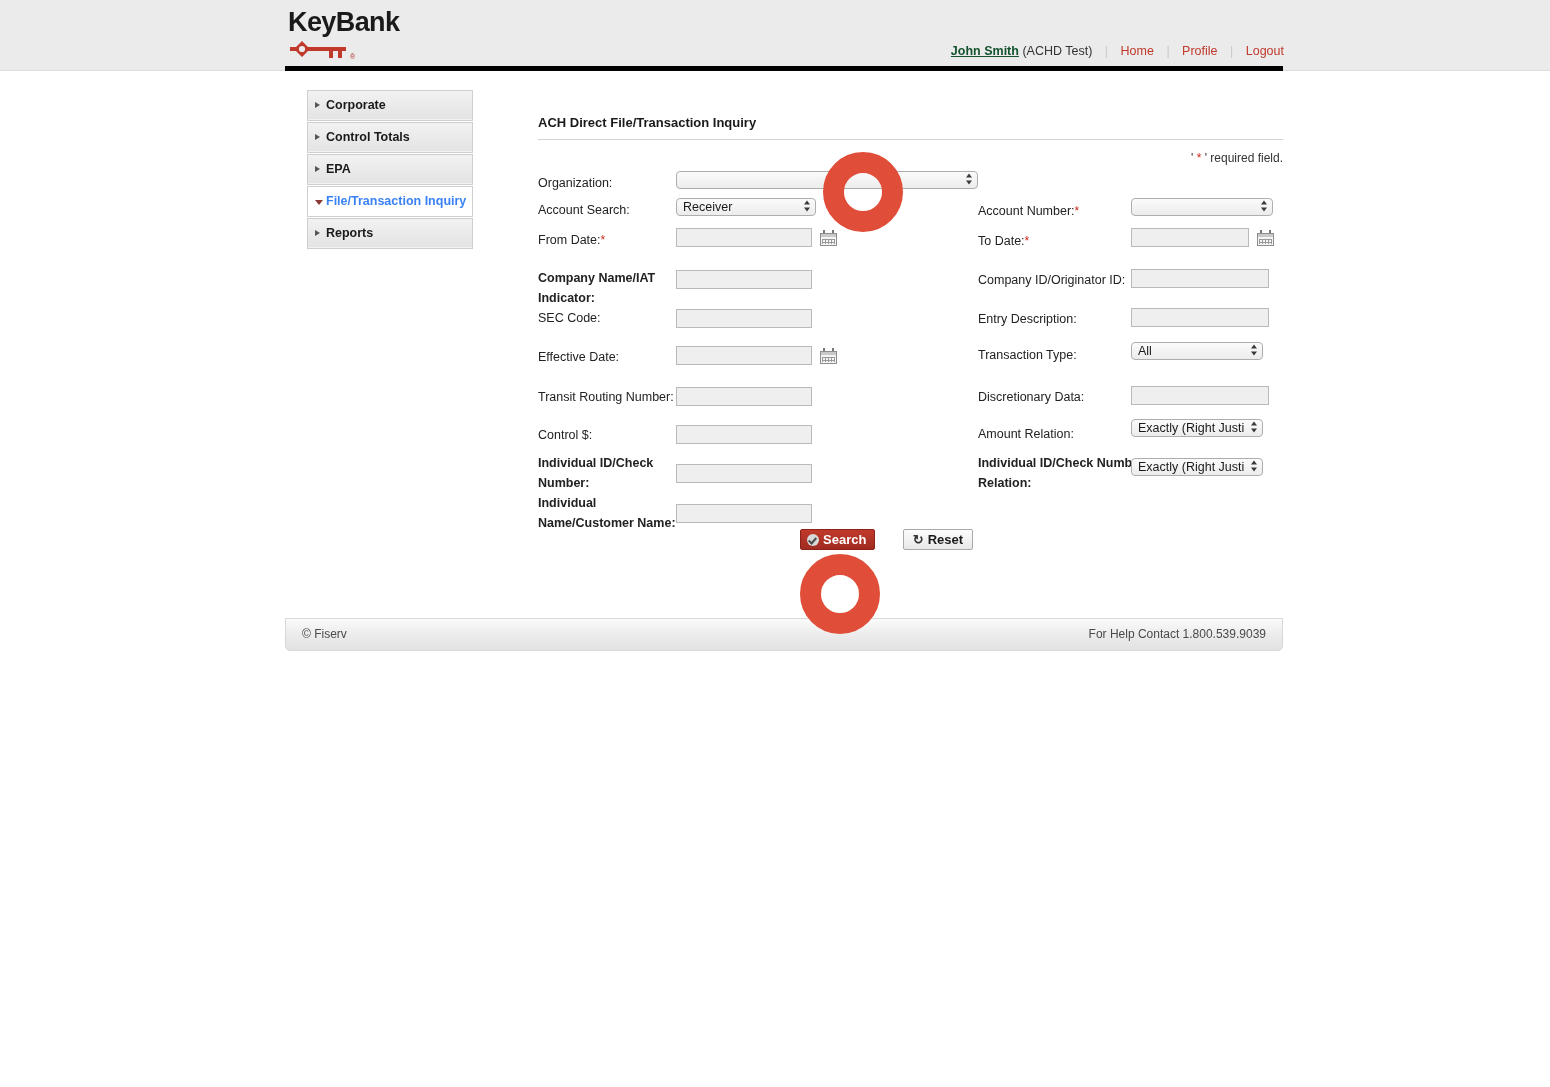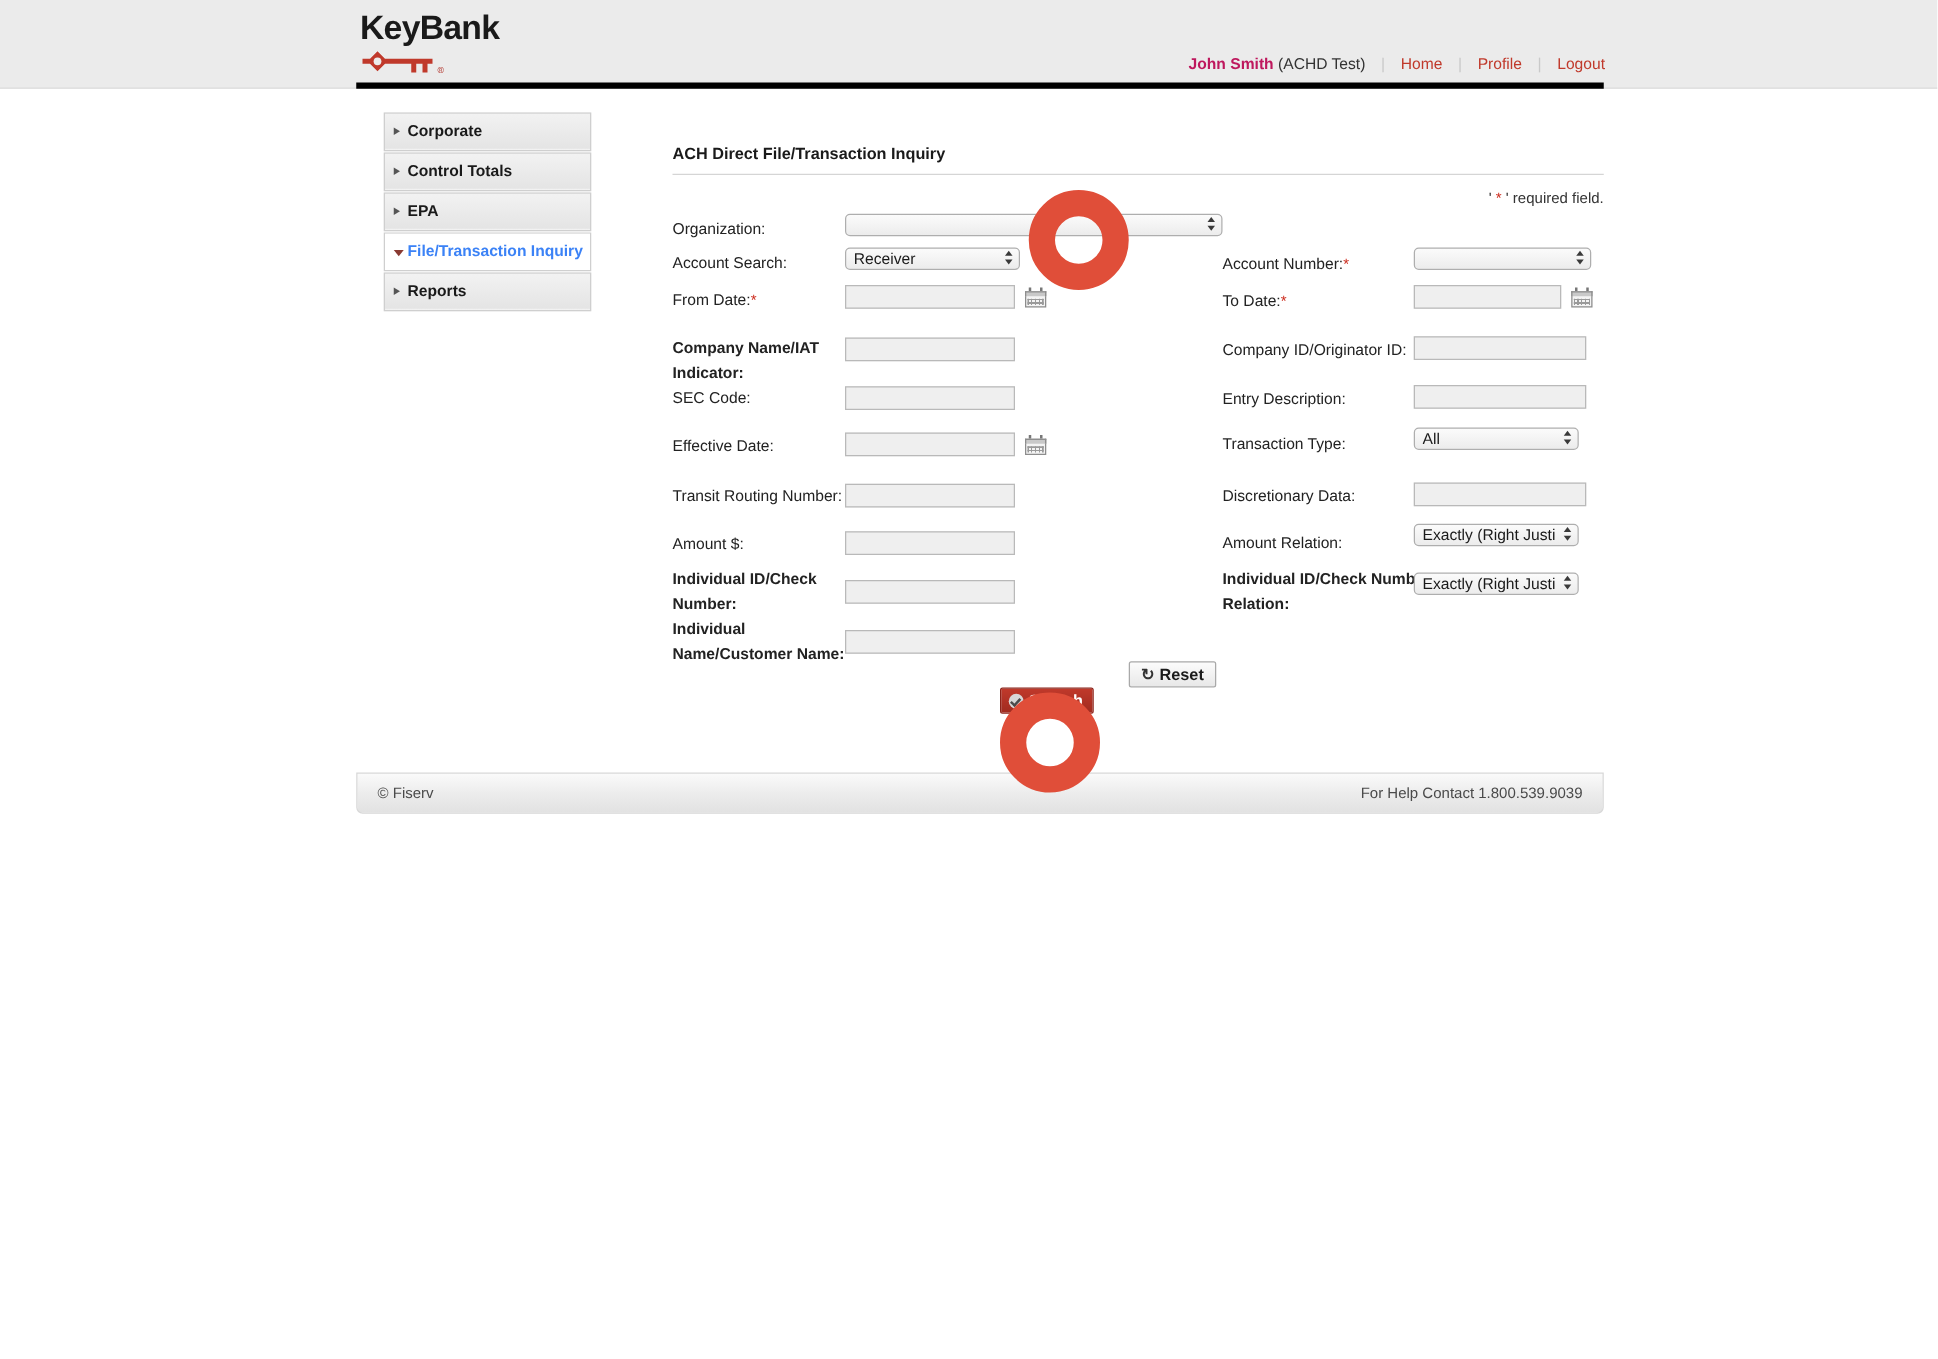--- a/index.html
+++ b/index.html
@@ -58,21 +58,21 @@
     height: 5px;
     background: #000000;
   }
   .header-nav {
     position: absolute;
     right: 266px; top: 44px;
     font-size: 12.5px;
     white-space: nowrap;
     color: #333;
   }
-  .header-nav .username { font-weight: bold; color: #be185d; }
+  .header-nav .username { font-weight: bold; color: #14532d; text-decoration: underline; }
   .header-nav .usercontext { color: #333; }
   .header-nav .sep {
     display: inline-block;
     color: #c9c9c9;
     margin: 0 9px;
   }
   .header-nav a {
     color: #c0392b;
     text-decoration: none;
   }
@@ -274,21 +274,20 @@
     padding: 0 8px 0 6px;
     box-sizing: border-box;
     border-radius: 2px;
     vertical-align: top;
     white-space: nowrap;
   }
   .btn-search {
     background: linear-gradient(to bottom, #c0392b 0%, #a02b20 100%);
     border: 1px solid #8d2219;
     color: #ffffff;
-    margin-top: 21px;
   }
   .btn-reset {
     background: linear-gradient(to bottom, #fcfcfc 0%, #e8e8e8 100%);
     border: 1px solid #a9a9a9;
     color: #1a1a1a;
     margin-left: 24px;
     padding: 0 9px;
   }
   .ico-check {
     display: inline-block;
@@ -552,21 +551,21 @@
     </div>
 
     <div class="row" style="left:440px; top:214px;">
       <span class="lbl">Discretionary Data:</span>
     </div>
     <div class="row" style="left:593px; top:213px;">
       <input class="txt" style="width: 138px;">
     </div>
 
     <div class="row" style="left:0; top:252px;">
-      <span class="lbl">Amount $:</span>
+      <span class="lbl">Control $:</span>
     </div>
     <div class="row" style="left:138px; top:252px;">
       <input class="txt" style="width: 136px;">
     </div>
 
     <div class="row" style="left:440px; top:251px;">
       <span class="lbl">Amount Relation:</span>
     </div>
     <div class="row" style="left:593px; top:246px;">
       <span class="sel-wrap">

